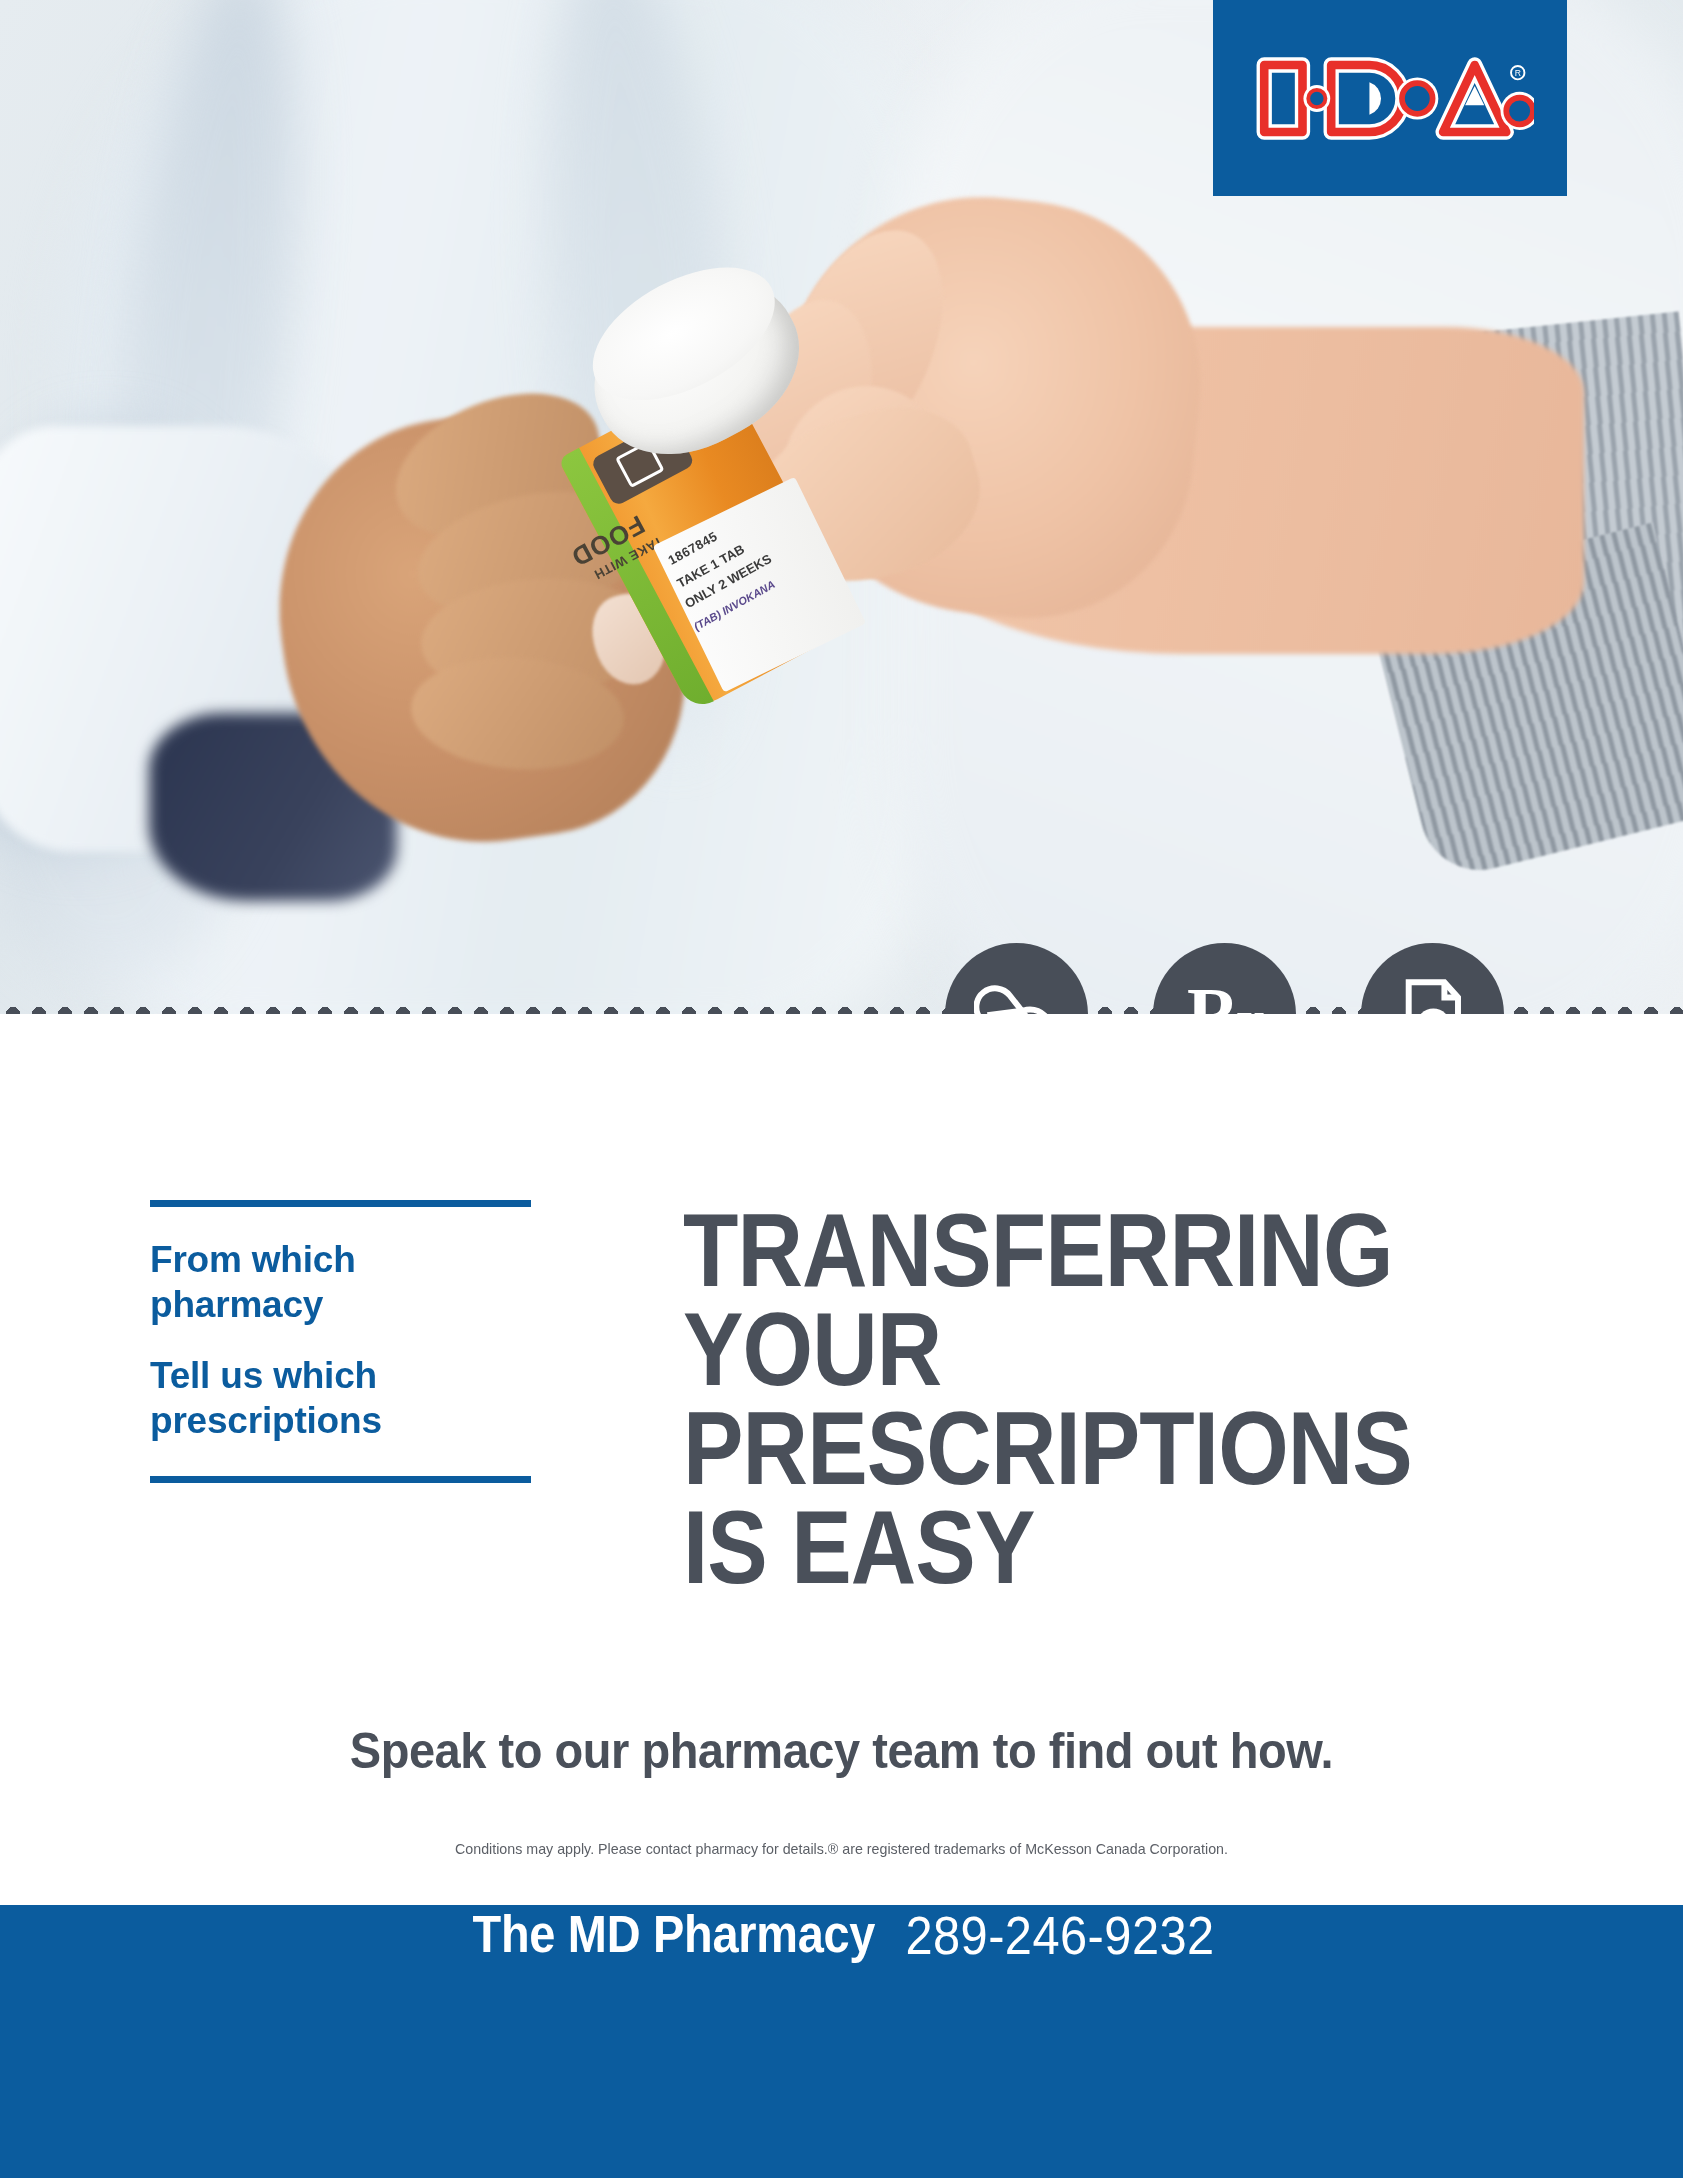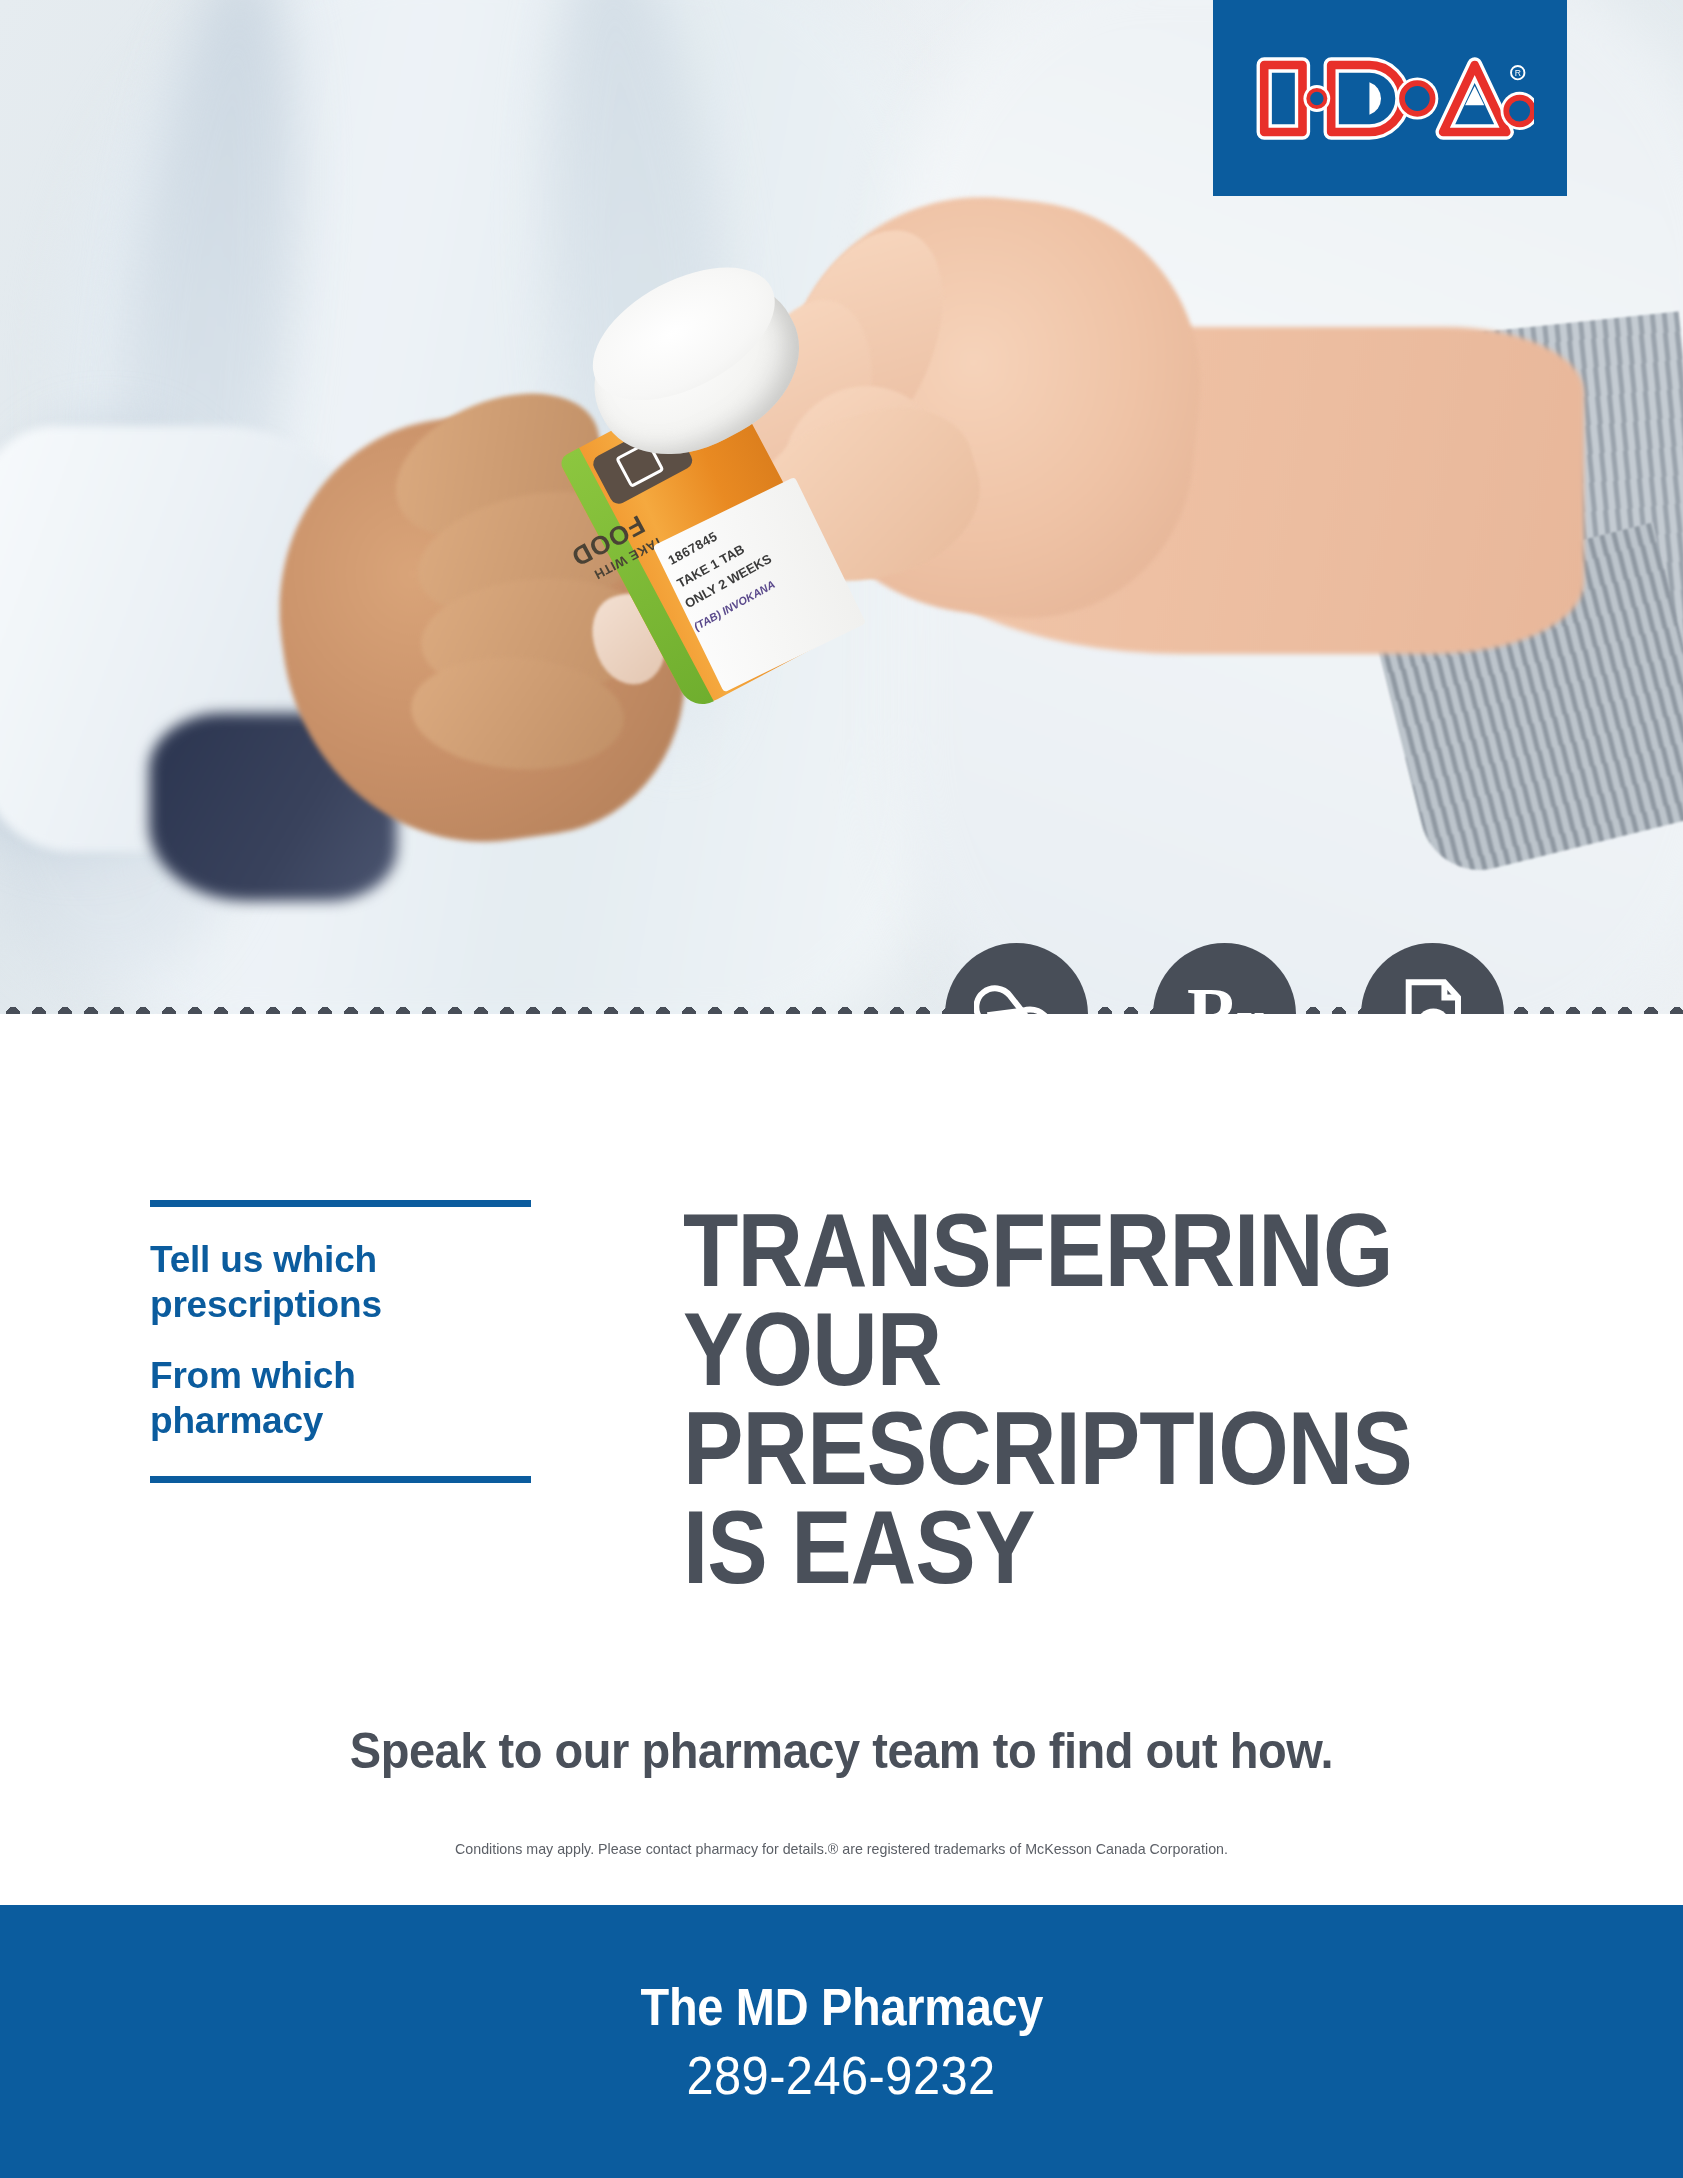--- a/index.html
+++ b/index.html
@@ -265,21 +265,21 @@
   .finefprint {
     position:absolute; left:0; top:826px; width:1683px;
     text-align:center; color:#5b5f66; font-size:15px;
     transform:scaleX(.95);
   }
 
   
   .footer {
     position:absolute; left:0; top:1905px; width:1683px; height:273px;
     background:#0B5C9E;
-    display:flex; flex-direction:column; align-items:center; justify-content:center;
+    display:flex; flex-direction:row; justify-content:center;
   }
   .footer-name {
     color:#fff; font-weight:700; font-size:51px; letter-spacing:-0.3px;
     transform:scaleX(.92);
     margin-bottom:8px;
   }
   .footer-phone {
     color:#fff; font-weight:400; font-size:53px; letter-spacing:0.5px;
     transform:scaleX(.92);
   }
@@ -393,22 +393,22 @@
         <circle cx="51" cy="63" r="20" fill="#ffffff"></circle>
         <path d="M41 63 L49 71 L63 54" fill="none" stroke="#484E58" stroke-width="7" stroke-linecap="round" stroke-linejoin="round"></path>
       </svg>
     </div>
   </div>
 
   <div class="content">
 
     <div class="bullets">
       <div class="rule rule-top"></div>
+      <div class="bullet">From which pharmacy</div>
       <div class="bullet">Tell us which prescriptions</div>
-      <div class="bullet">From which pharmacy</div>
       <div class="rule rule-bot"></div>
     </div>
 
     <div class="headline">
       <div>TRANSFERRING</div>
       <div>YOUR</div>
       <div>PRESCRIPTIONS</div>
       <div>IS EASY</div>
     </div>
 

